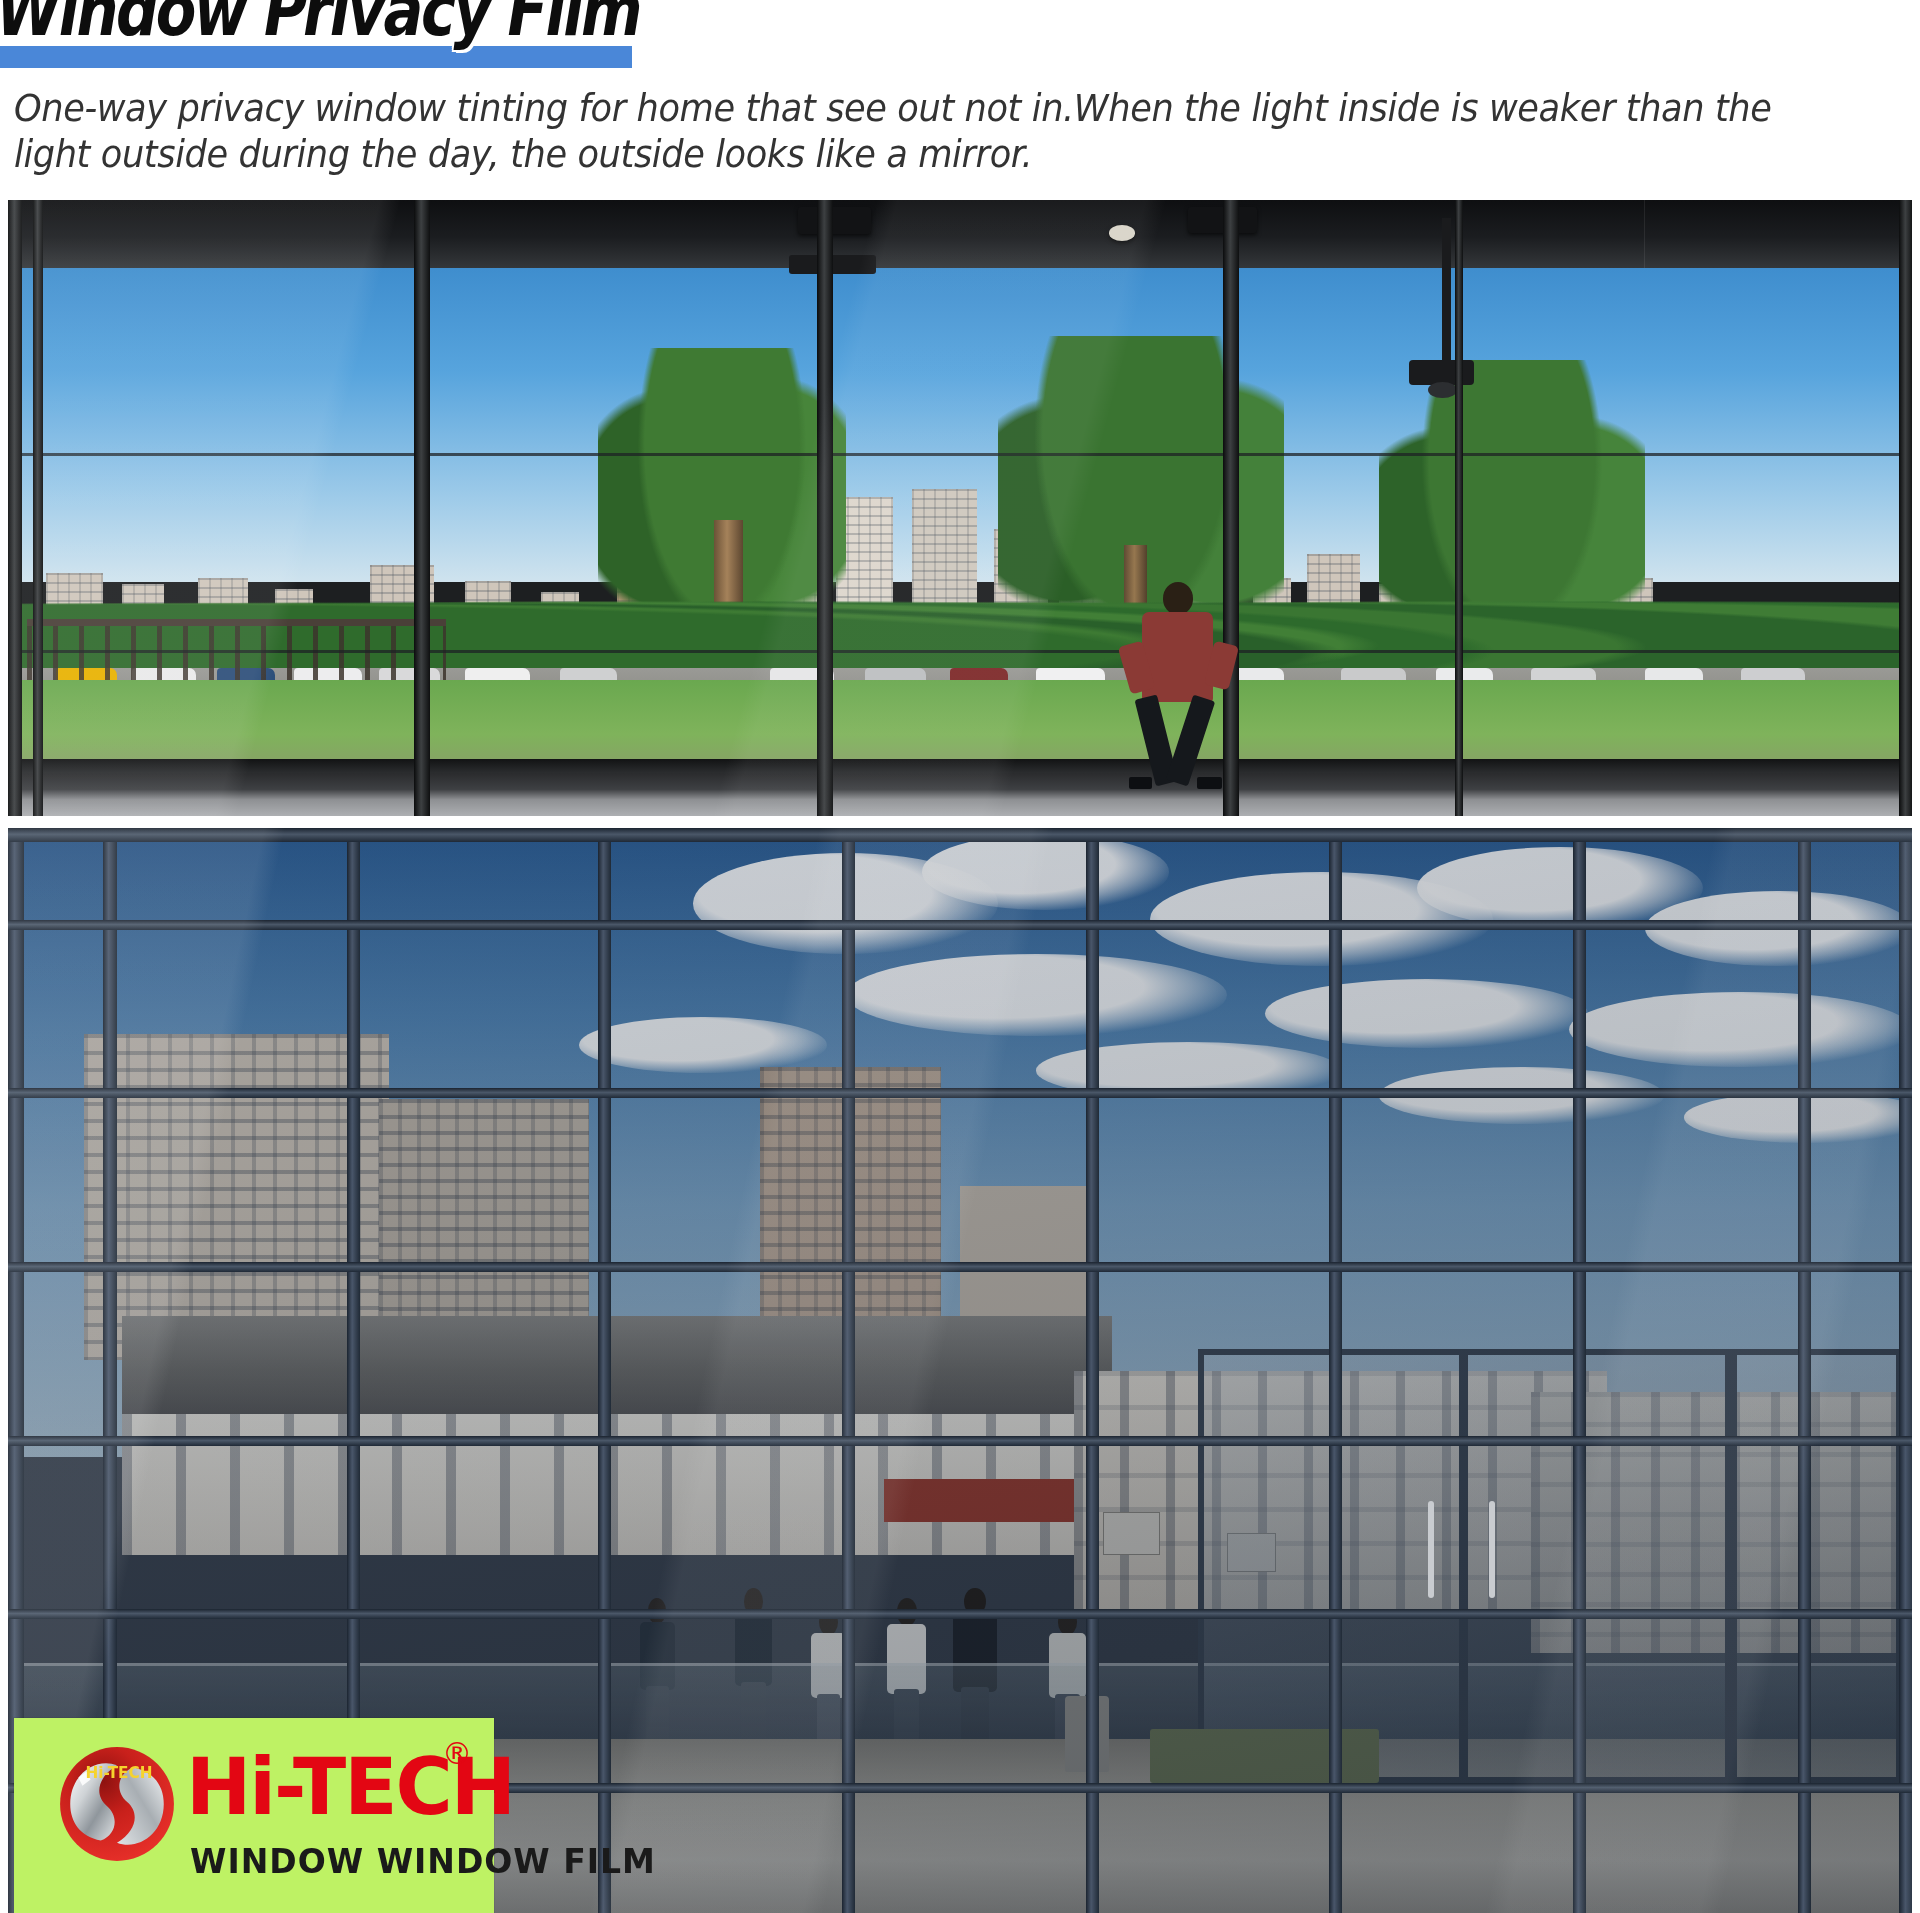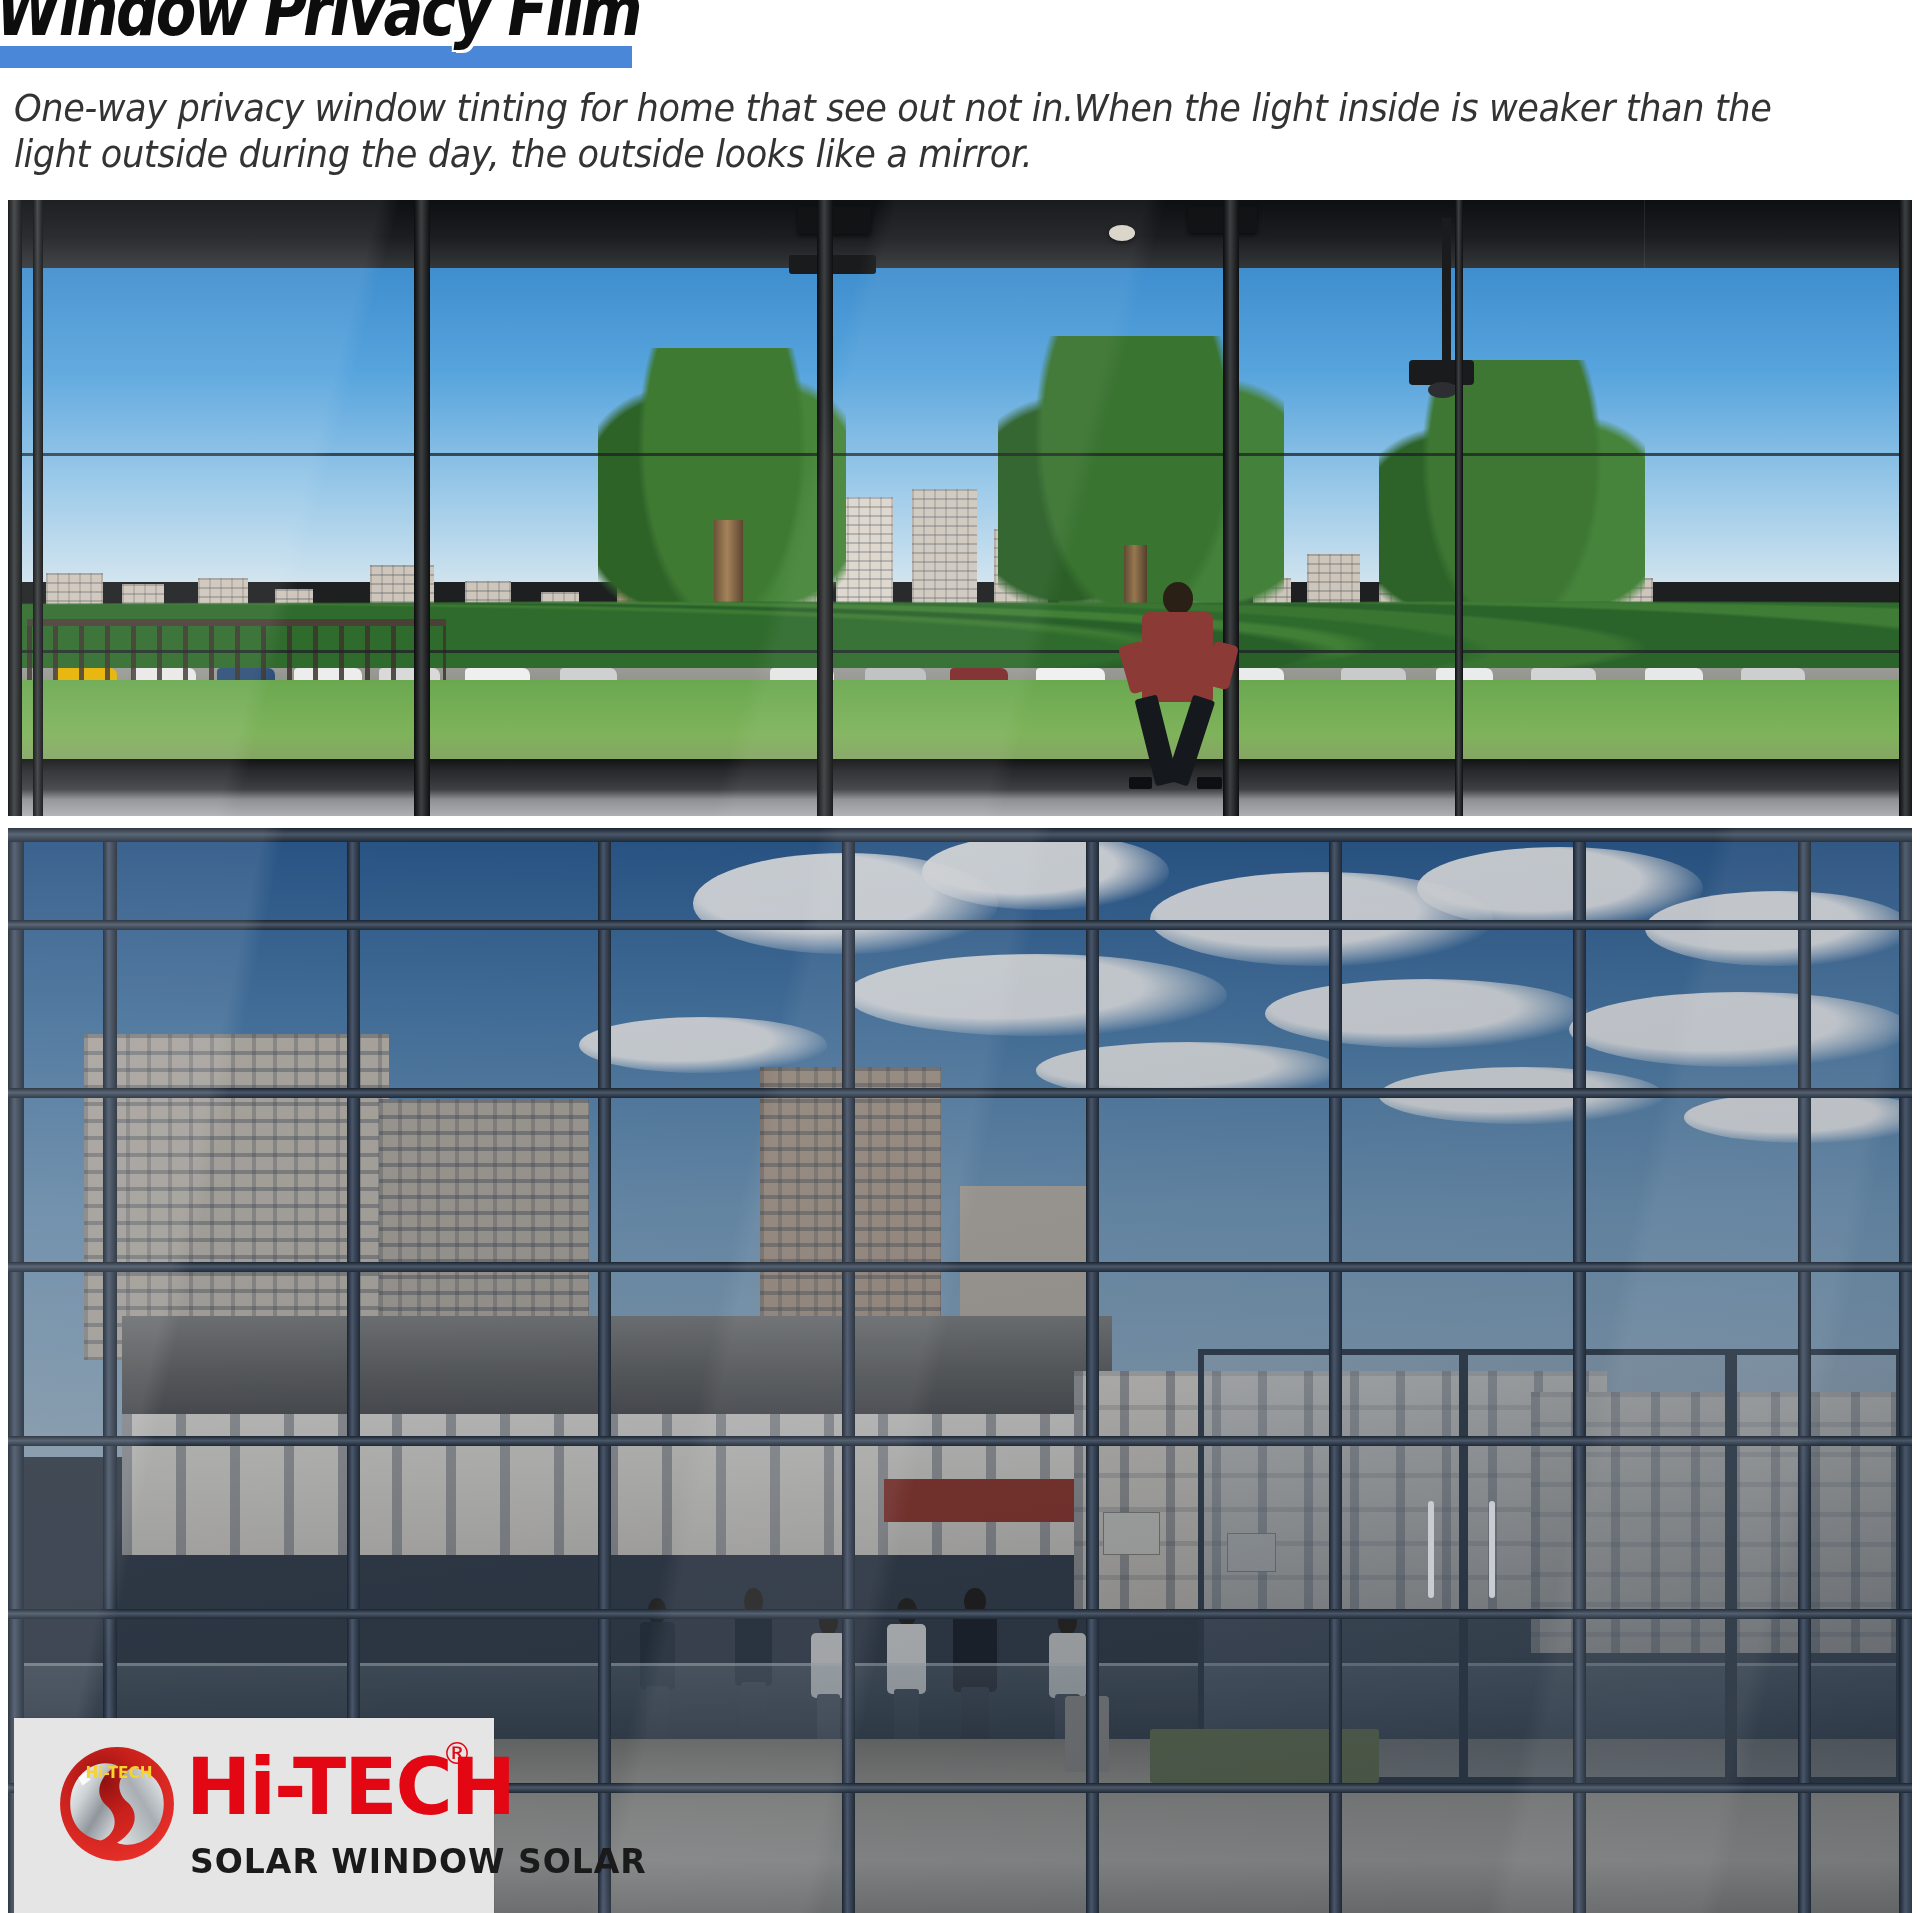--- a/index.html
+++ b/index.html
@@ -176,21 +176,21 @@
     border:6px solid #3b4756;
     background:linear-gradient(165deg, rgba(190,200,210,.30), rgba(70,90,110,.35));
   }
   .planter { position:absolute; z-index:33; background:#6f7d5c; border-radius:3px; }
   .trashcan { position:absolute; z-index:33; background:#9a9a96; border-radius:4px 4px 2px 2px; }
 
   
   #logo-box {
     position:absolute; left:14px; top:1718px;
     width:480px; height:195px;
-    background:#e5e5e5; z-index:60;
+    background:#bef264; z-index:60;
     box-shadow:0 0 0 1px rgba(0,0,0,.06);
   }
   #logo-emblem { position:absolute; left:42px; top:25px; width:122px; height:122px; }
   #logo-word {
     position:absolute; left:172px; top:30px;
     font-family:"DejaVu Sans", sans-serif;
     font-size:78px; font-weight:bold; color:#e30613;
     letter-spacing:-2px; line-height:1; white-space:nowrap;
   }
   #logo-reg {
@@ -506,14 +506,14 @@
       <circle cx="60" cy="60" r="56" fill="url(#redball)"></circle>
       <path d="M14 60 C14 30 40 14 60 22 C40 34 38 52 50 62 C62 72 60 90 44 96 C24 92 14 78 14 60 Z" fill="url(#silver)"></path>
       <path d="M106 60 C106 90 80 106 60 98 C80 86 82 68 70 58 C58 48 60 30 76 24 C96 28 106 42 106 60 Z" fill="url(#silver2)"></path>
       <path d="M22 34 L30 28 L34 36 L26 42 Z" fill="#ffffff" opacity="0.85"></path>
       <text x="62" y="34" font-family="'DejaVu Sans', sans-serif" font-size="15" font-weight="bold" fill="#f6d32d" text-anchor="middle">Hi-TECH</text>
     </svg>
   </div>
 
   <div id="logo-word">Hi-TECH</div>
   <div id="logo-reg">®</div>
-  <div id="logo-sub">SOLAR WINDOW SOLAR</div>
+  <div id="logo-sub">WINDOW WINDOW FILM</div>
 </div>
 
 </body></html>

